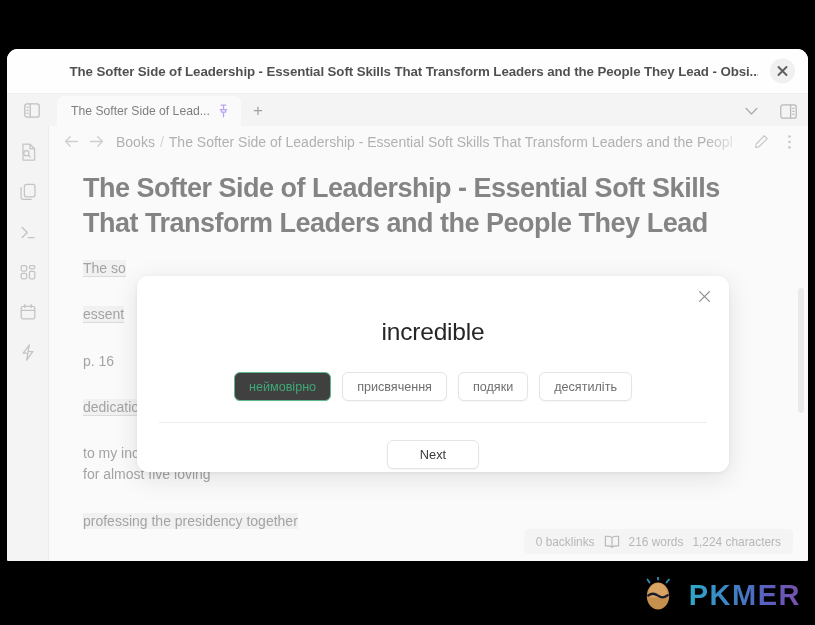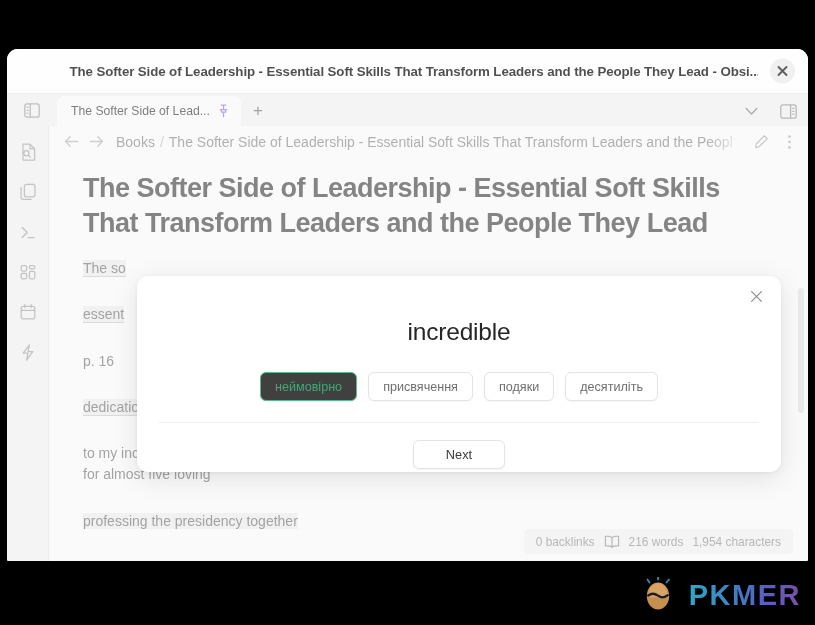--- a/index.html
+++ b/index.html
@@ -247,21 +247,21 @@
   .modal-backdrop {
     position: absolute;
     inset: 0;
     background: rgba(250,250,250,0.22);
     pointer-events: none;
   }
   .modal {
     position: absolute;
     left: 130px;
     top: 227px;
-    width: 644px;
+    width: 592px;
     height: 196px;
     background: #ffffff;
     border-radius: 11px;
     box-shadow: 0 6px 26px rgba(0,0,0,0.10), 0 1px 4px rgba(0,0,0,0.06);
     padding: 0;
   }
   .modal-close {
     position: absolute;
     right: 14px;
     top: 9px;
@@ -513,21 +513,21 @@
 
         <div class="statusbar">
           <span>0 backlinks</span>
           <span class="sb-icon">
             <svg width="16" height="13" viewBox="0 0 16 13">
               <path d="M8 2.6 C6.4 1.3 4.3 1.1 1.4 1.4 V11 C4.3 10.7 6.4 10.9 8 12.2 C9.6 10.9 11.7 10.7 14.6 11 V1.4 C11.7 1.1 9.6 1.3 8 2.6 Z" fill="none" stroke="#a5a5a5" stroke-width="1.15" stroke-linejoin="round"></path>
               <line x1="8" y1="2.6" x2="8" y2="12.2" stroke="#a5a5a5" stroke-width="1.15"></line>
             </svg>
           </span>
           <span>216 words</span>
-          <span>1,954 characters</span>
+          <span>1,224 characters</span>
         </div>
 
       </div>
     </div>
 
     <div class="modal-backdrop"></div>
 
     <div class="modal">
       <div class="modal-close">
         <svg width="13" height="13" viewBox="0 0 13 13">

